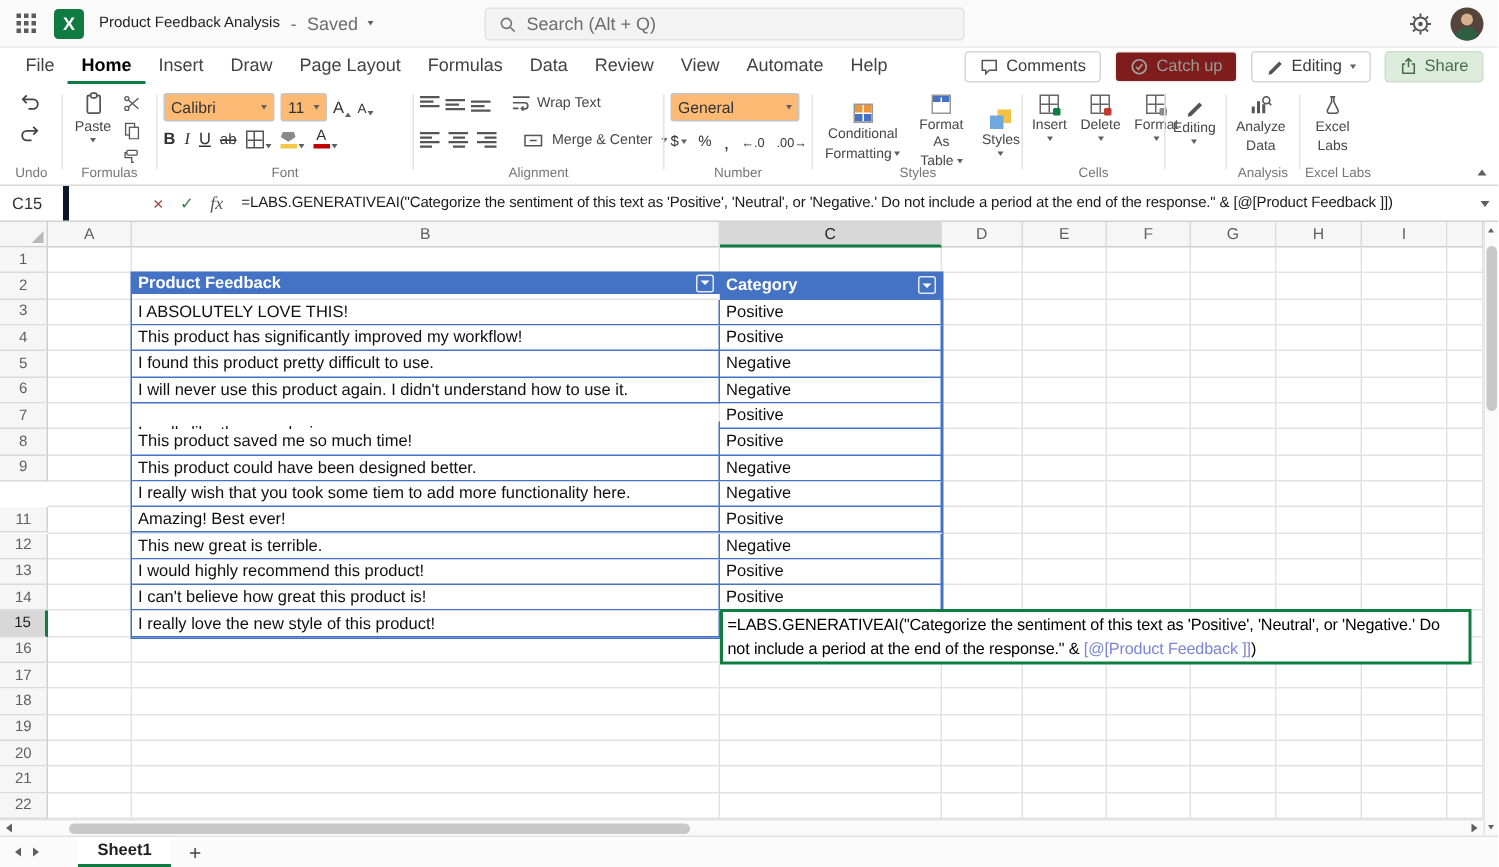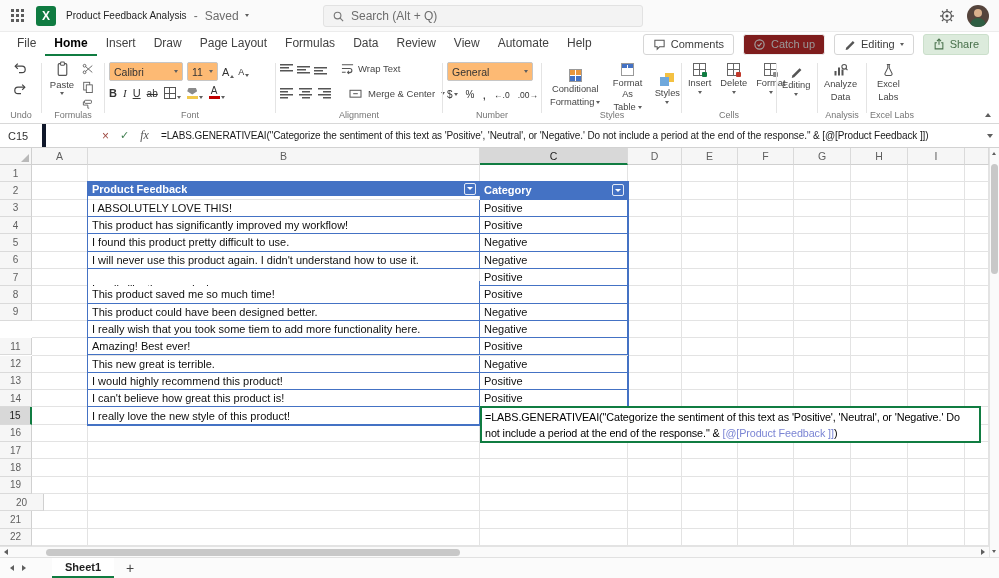--- a/index.html
+++ b/index.html
@@ -506,21 +506,21 @@
       <div class="rowhead" style="left: 0px; top: 320.864px; width: 32px; height: 17.3182px; margin-top: 36px;">10</div>
       <div class="rowhead" style="left: 0px; top: 338.182px; width: 32px; height: 17.3182px;">11</div>
       <div class="rowhead" style="left: 0px; top: 355.5px; width: 32px; height: 17.3182px;">12</div>
       <div class="rowhead" style="left: 0px; top: 372.818px; width: 32px; height: 17.3182px;">13</div>
       <div class="rowhead" style="left: 0px; top: 390.136px; width: 32px; height: 17.3182px;">14</div>
       <div class="rowhead sel" style="left: 0px; top: 407.455px; width: 32px; height: 17.3182px;">15</div>
       <div class="rowhead" style="left: 0px; top: 424.773px; width: 32px; height: 17.3182px;">16</div>
       <div class="rowhead" style="left: 0px; top: 442.091px; width: 32px; height: 17.3182px;">17</div>
       <div class="rowhead" style="left: 0px; top: 459.409px; width: 32px; height: 17.3182px;">18</div>
       <div class="rowhead" style="left: 0px; top: 476.727px; width: 32px; height: 17.3182px;">19</div>
-      <div class="rowhead" style="left: 0px; top: 494.045px; width: 44px; height: 17.3182px;">20</div>
+      <div class="rowhead" style="left: 0px; top: 494.045px; width: 32px; height: 17.3182px;">20</div>
       <div class="rowhead" style="left: 0px; top: 511.364px; width: 32px; height: 17.3182px;">21</div>
       <div class="rowhead" style="left: 0px; top: 528.682px; width: 32px; height: 17.3182px;">22</div>
       <div class="gl" style="left: 87px; top: 165px; width: 1px; height: 381px;"></div>
       <div class="gl" style="left: 479px; top: 165px; width: 1px; height: 381px;"></div>
       <div class="gl" style="left: 627px; top: 165px; width: 1px; height: 381px;"></div>
       <div class="gl" style="left: 681px; top: 165px; width: 1px; height: 381px;"></div>
       <div class="gl" style="left: 737px; top: 165px; width: 1px; height: 381px;"></div>
       <div class="gl" style="left: 793px; top: 165px; width: 1px; height: 381px;"></div>
       <div class="gl" style="left: 850px; top: 165px; width: 1px; height: 381px;"></div>
       <div class="gl" style="left: 907px; top: 165px; width: 1px; height: 381px;"></div>

